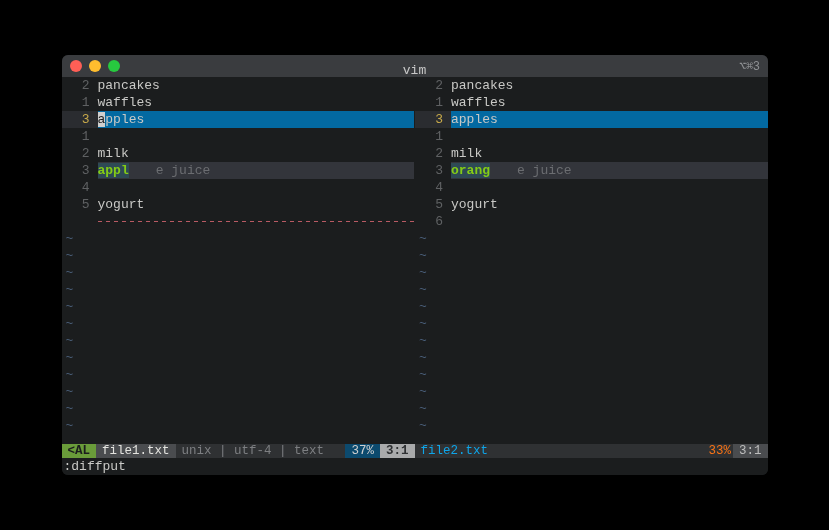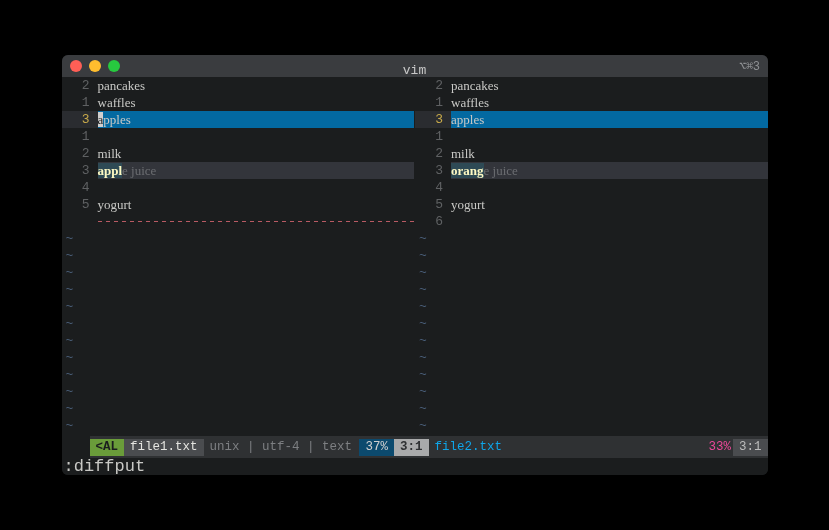--- a/index.html
+++ b/index.html
@@ -86,80 +86,78 @@
     width: 36px;
     text-align: right;
     padding-right: 8px;
     color: #5f6163;
   }
   .gut.cur { color: #c7a94a; }
   .txt {
     flex: 1;
     color: #c9c9c6;
     white-space: pre;
-    font-family: Liberation Serif, serif;
   }
   .row.diff .txt { background: #33353b; }
   .row.cursor .gut { background: #2a2c30; }
   .row.cursor .txt { background: #0369a1; }
   .diffchg {
-    color: #fef9c3;
+    color: #84cc16;
     background: #2e4a55;
     font-weight: bold;
   }
-  .diffrest { color: #6b6d71; }
+  .diffrest { color: #6b6d71; padding-left: 27px; }
   .row.filler .txt {
     background-image: repeating-linear-gradient(to right,
       #b85a63 0, #b85a63 4px, transparent 4px, transparent 8px);
     background-size: 8px 1px;
     background-repeat: repeat-x;
     background-position: 0 8px;
   }
   .tilde {
     height: 17px;
     line-height: 17px;
     padding-left: 4px;
     color: #4a5f7a;
   }
   .cursor-ch {
     background: #cfcfcf;
     color: #1b1d1e;
   }
   .statusbars {
     display: flex;
-    height: 22px;
+    height: 14px;
     line-height: 17px;
     font-size: 12.5px;
-    padding-left: 28px;
   }
   .sb {
     flex: 1;
     display: flex;
     align-items: center;
     overflow: hidden;
   }
   .sb.left { background: #2f3133; }
   .sb.right { background: #2f3133; }
   .seg { padding: 0 6px; white-space: pre; }
   .seg.mode { background: #6a9c3a; color: #1b1d1e; font-weight: bold; }
   .seg.fname-a { background: #4a4c4f; color: #e4e4e0; font-weight: normal; }
   .seg.info-a { color: #7d7f82; }
   .seg.pct-a { background: #0c4a6e; color: #cfcfcf; }
   .seg.pos-a { background: #a9aaab; color: #2f3133; font-weight: bold; }
   .seg.fname-b { color: #0ea5e9; }
-  .seg.pct-b { color: #ec4899; }
+  .seg.pct-b { color: #f97316; }
   .seg.pos-b { background: #4a4c4f; color: #bdbdbd; }
   .spacer { flex: 1; }
   .cmdline {
     height: 17px;
     line-height: 17px;
     background: #1b1d1e;
     color: #c9c9c6;
     padding-left: 2px;
-    font-size: 17px;
+    font-size: 13px;
   }
 </style>
 </head>
 <body>
 
 <div class="terminal">
   <div class="titlebar">
     <div class="traffic">
       <div class="dot red"></div>
       <div class="dot yellow"></div>

